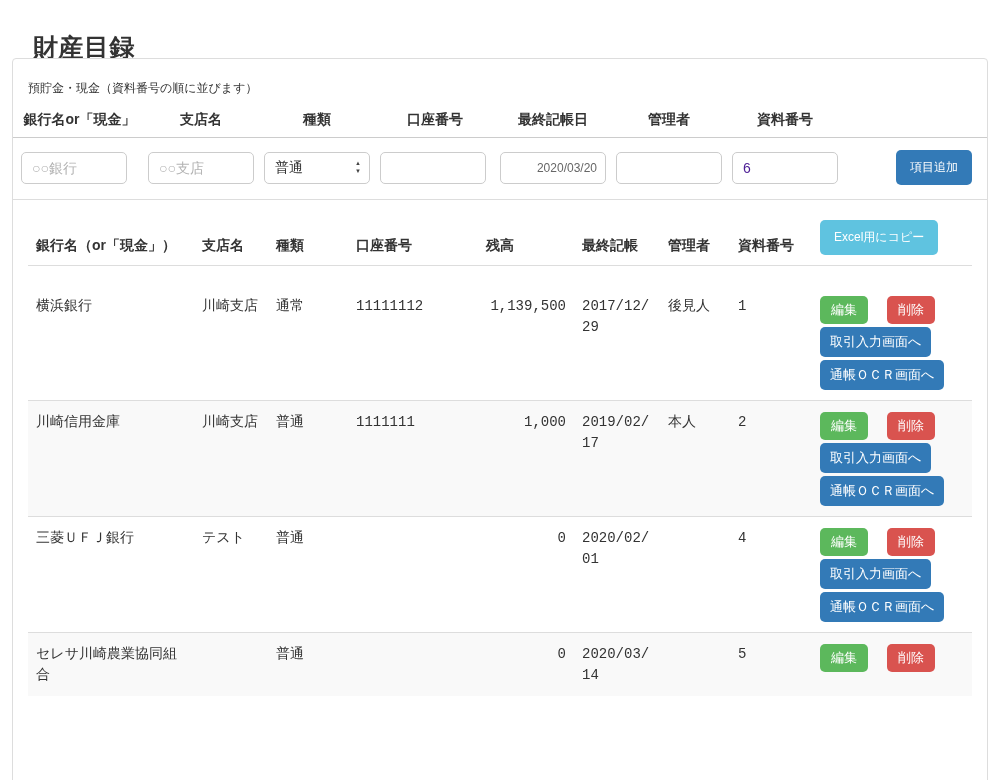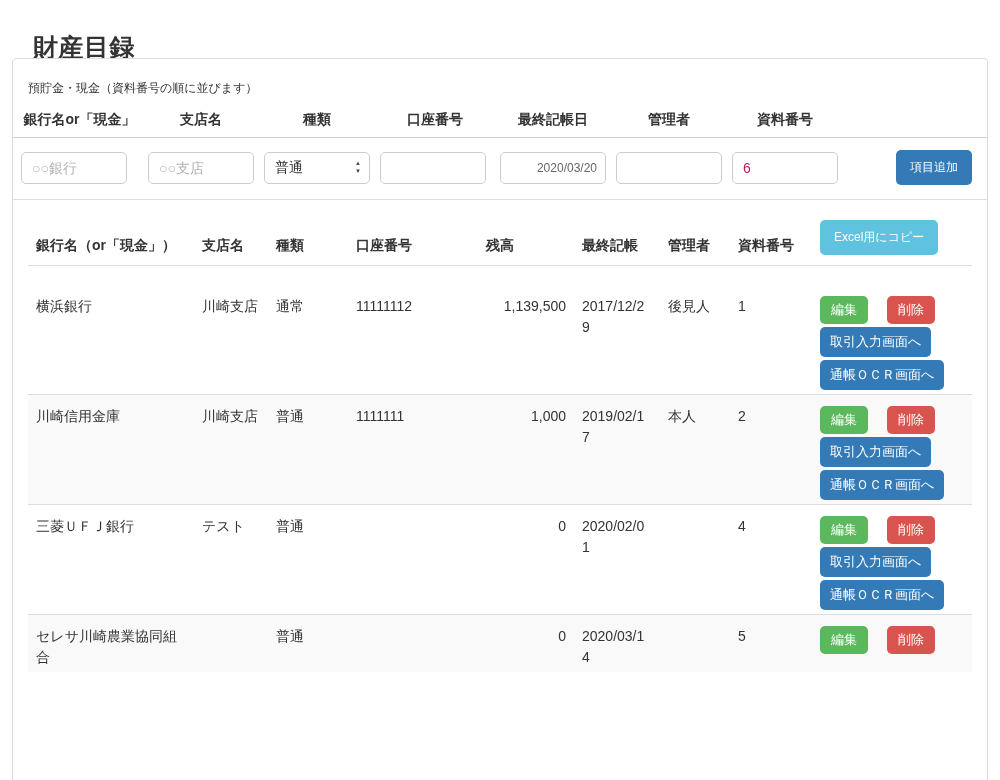--- a/index.html
+++ b/index.html
@@ -55,21 +55,21 @@
   .c1 { width: 130px; } .c2 { width: 116px; } .c3 { width: 116px; }
   .c4 { width: 120px; } .c5 { width: 116px; } .c6 { width: 116px; }
   .c7 { width: 116px; }
   .txt-input {
     width: 106px; height: 32px;
     border: 1px solid #ccc;
     border-radius: 5px;
     padding: 0 10px;
     font-size: 14px;
     font-family: inherit;
-    color: #be185d;
+    color: #4c1d95;
     background: #fff;
     outline: none;
   }
   .txt-input::placeholder { color: #b3b3b3; }
   .date-input { font-size: 12px; color: #666; padding: 0 8px; text-align: right; }
   .select-box {
     width: 106px; height: 32px;
     border: 1px solid #ccc;
     border-radius: 5px;
     background: #fff;
@@ -105,25 +105,26 @@
   table.data-table { width: 100%; border-collapse: collapse; font-size: 14px; table-layout: fixed; }
   .data-table th {
     text-align: left;
     font-weight: bold;
     padding: 6px 8px 10px 8px;
     vertical-align: bottom;
     border-bottom: 1px solid #ddd;
     overflow: visible;
   }
   .data-table td {
-    padding: 11px 8px 4px 8px;
+    padding: 11px 8px 10px 8px;
     vertical-align: top;
     border-top: 1px solid #ddd;
     word-break: break-all;
     line-height: 1.5;
+    font-family: Liberation Mono, monospace;
   }
   .data-table tbody tr:first-child td { padding-top: 30px; border-top: none; }
   .data-table tbody tr:nth-child(even) { background: #f9f9f9; }
   .num { text-align: right; }
   .actions-cell { overflow: visible; }
   .btn-line { display: flex; gap: 19px; }
 </style>
 </head>
 <body>
 

